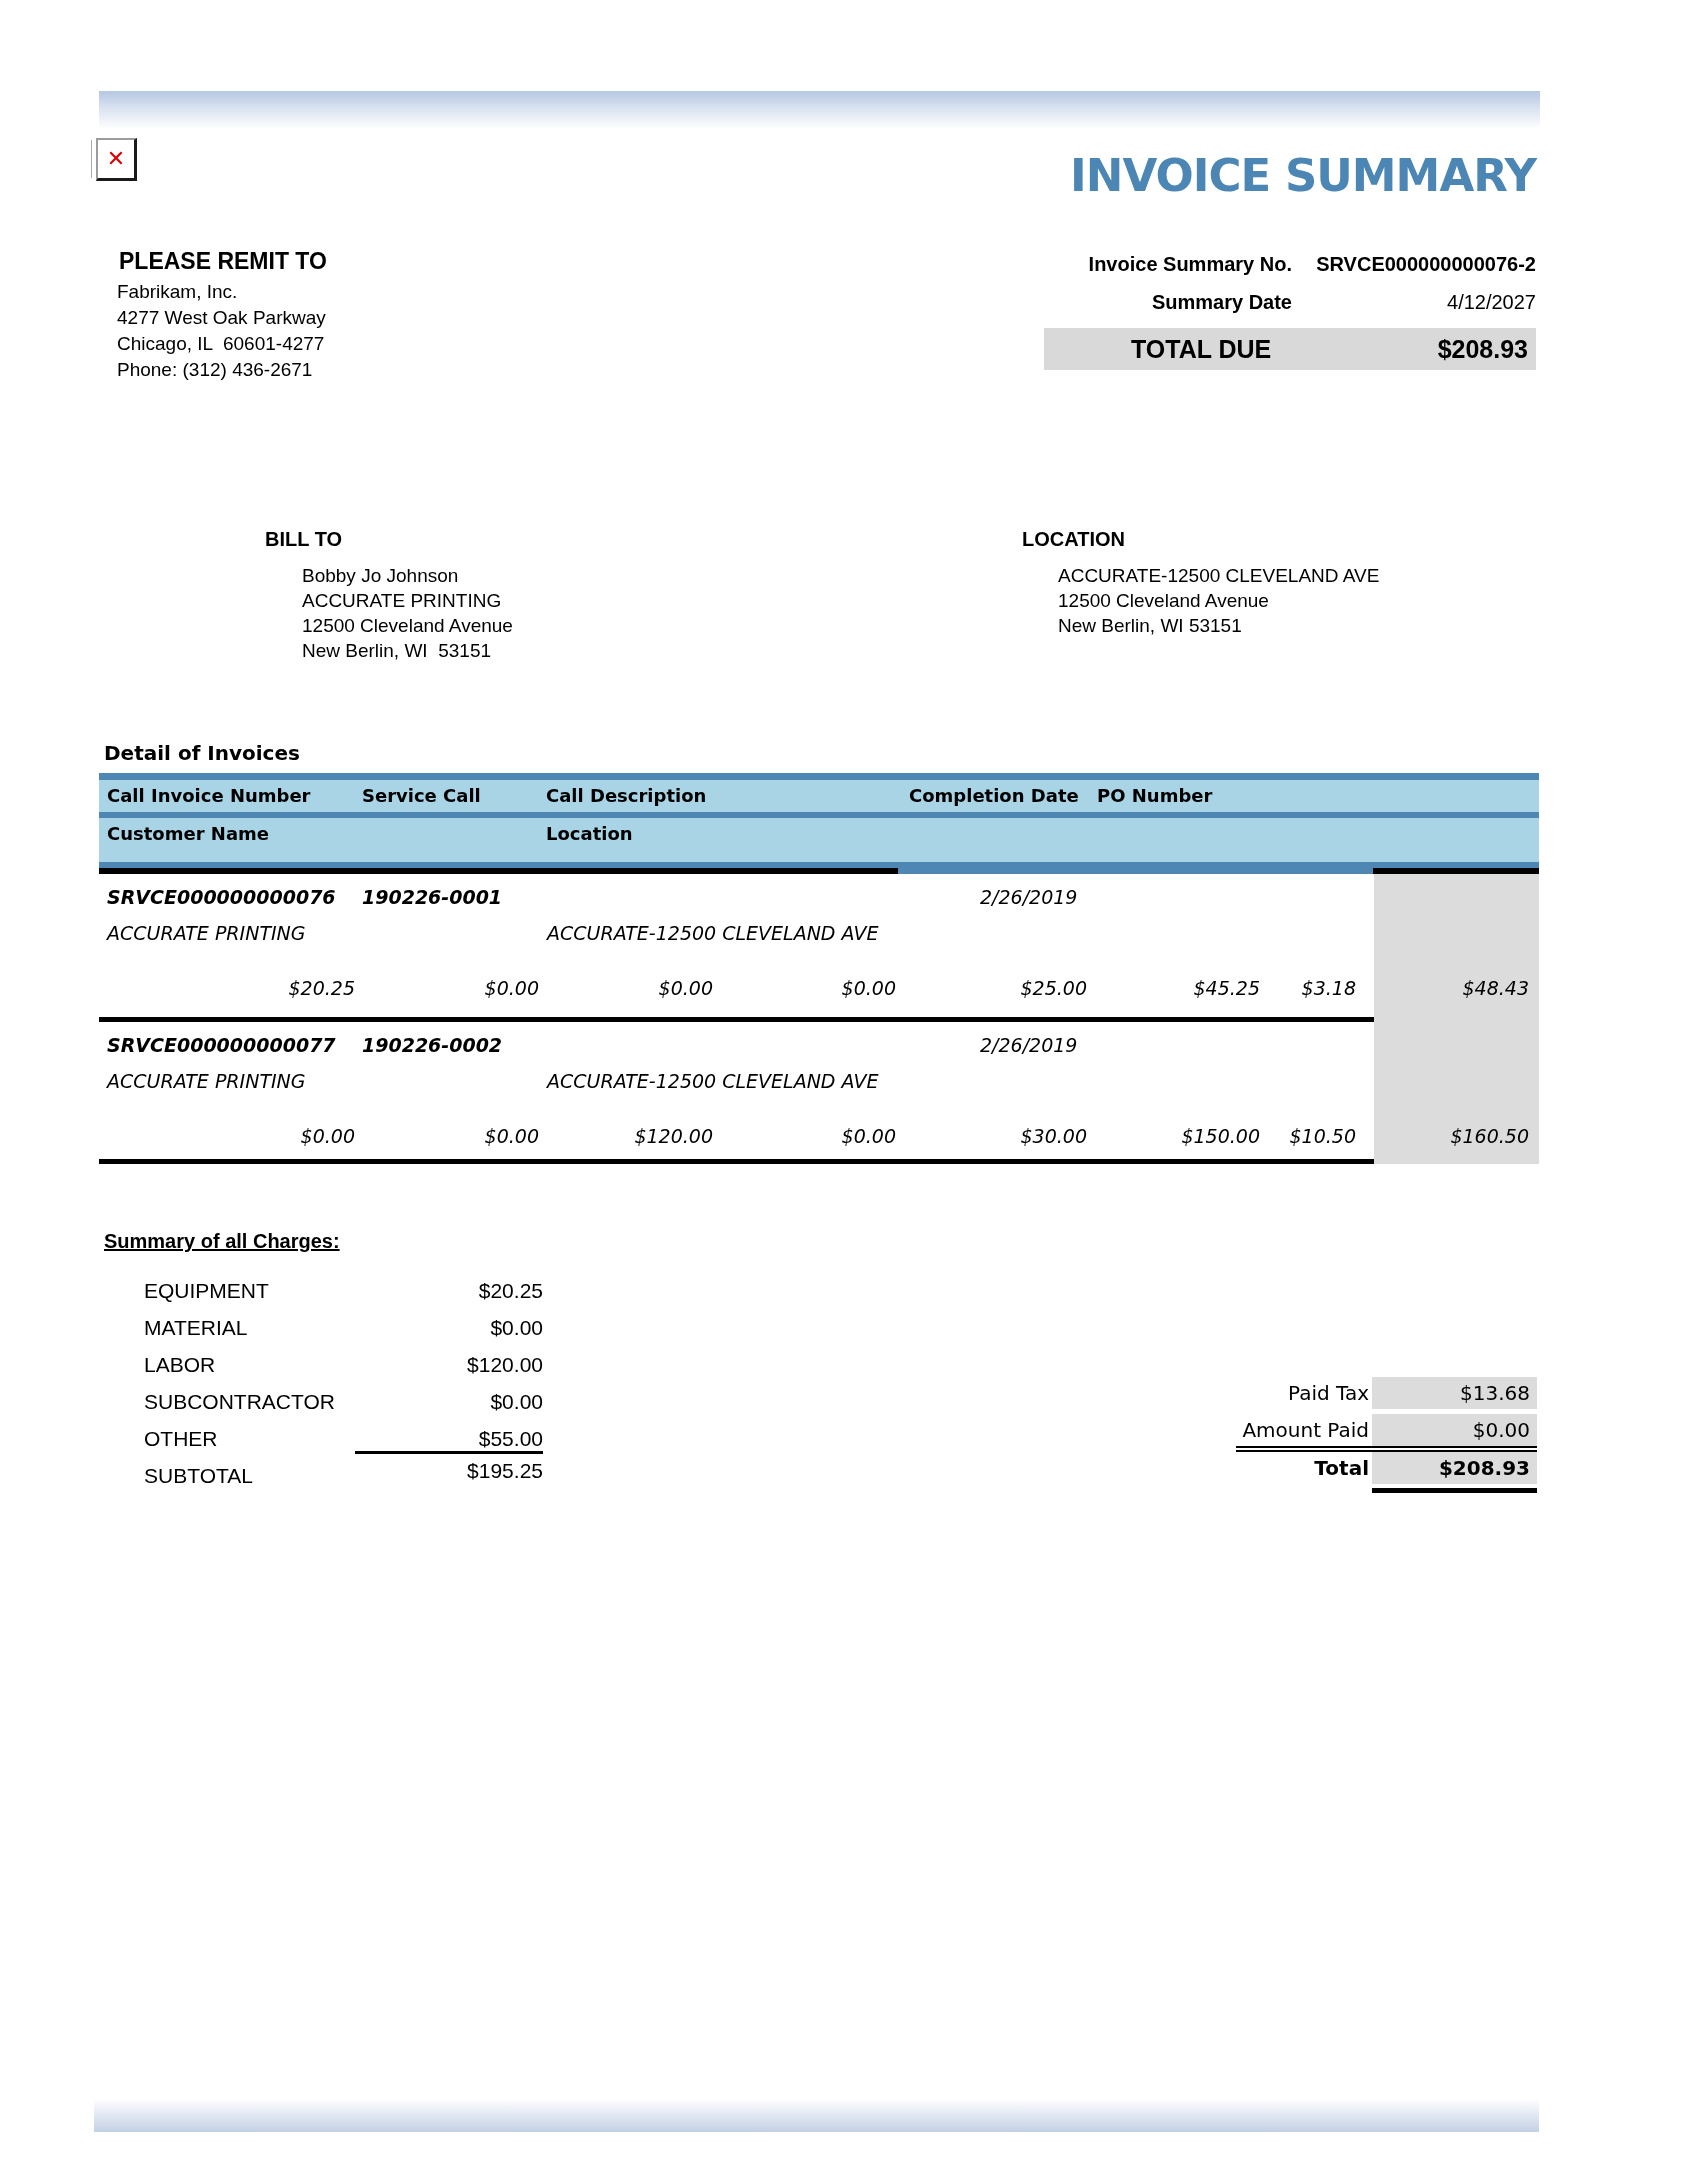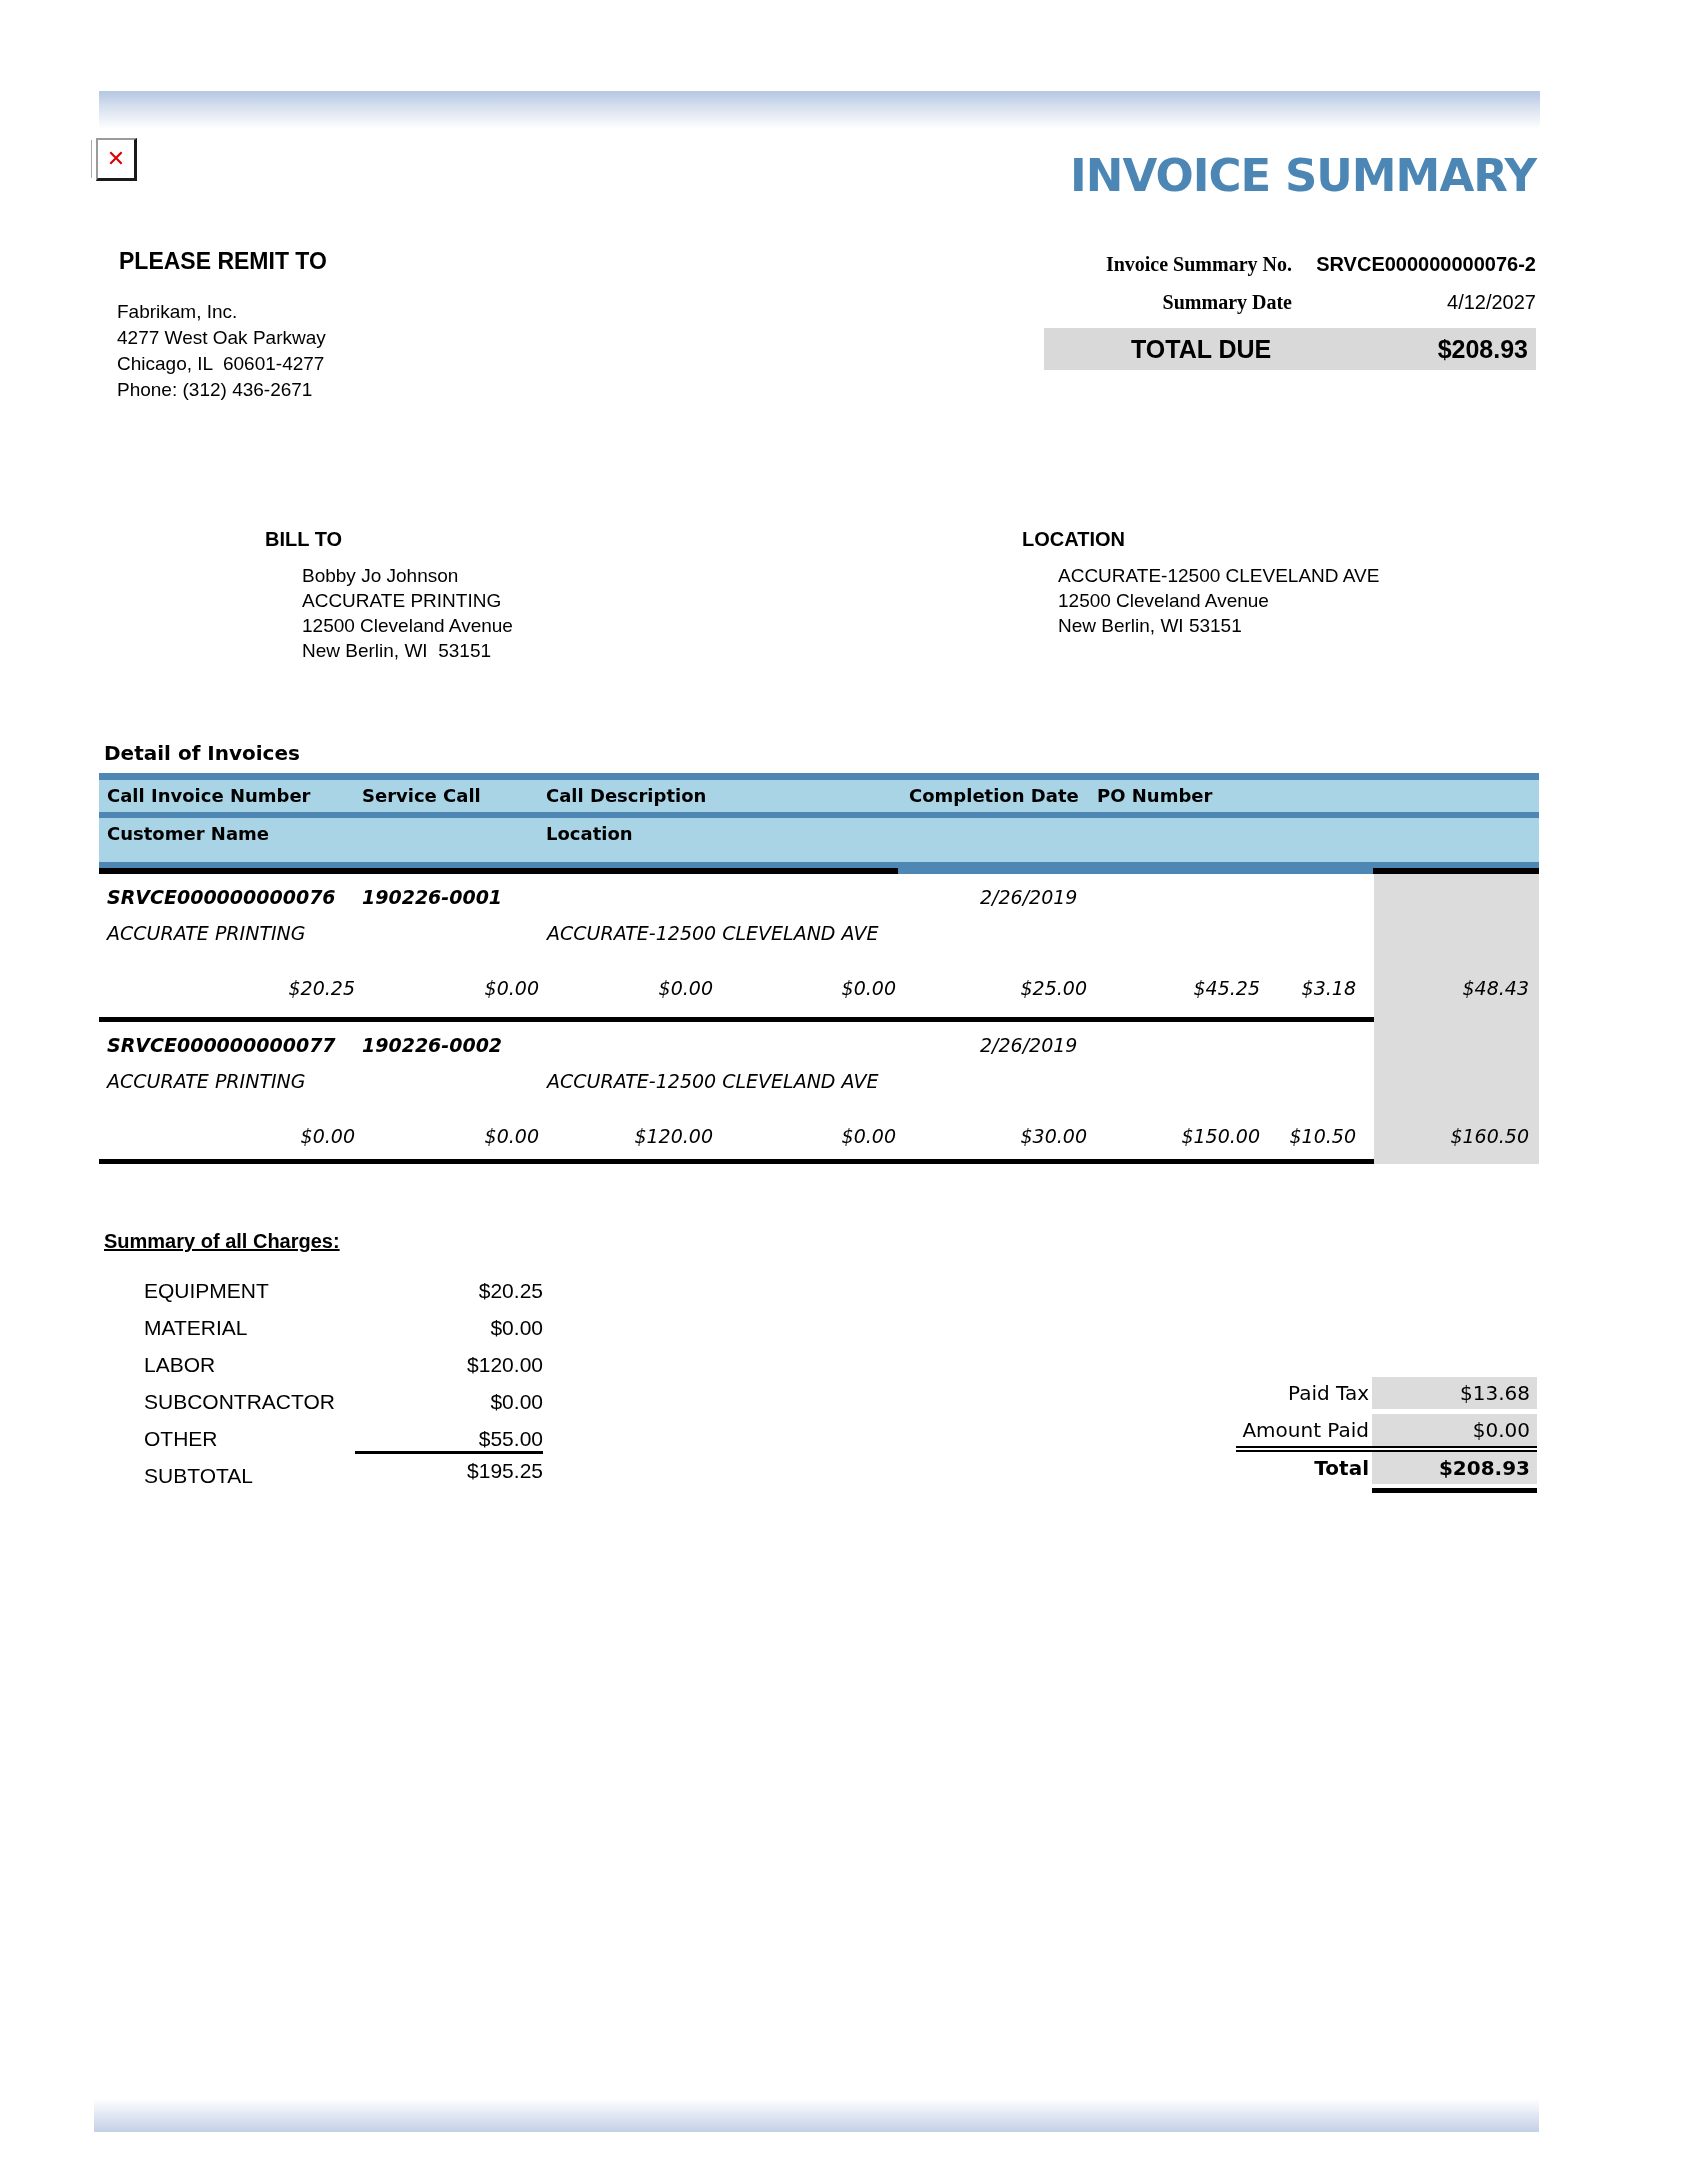--- a/index.html
+++ b/index.html
@@ -19,27 +19,27 @@
               display:flex;align-items:center;justify-content:center;}
   .broken-img::before{content:"";position:absolute;left:-7px;top:0;width:1px;height:38px;background:#aaa;}
   .broken-x{color:#dd0000;font-weight:bold;font-size:22px;line-height:1;font-family:"DejaVu Sans",sans-serif;}
 
   .doc-title{position:absolute;right:147px;top:149px;font-family:"DejaVu Sans",sans-serif;
              font-weight:bold;font-size:45px;letter-spacing:-1px;color:#4c86b4;white-space:pre;}
 
   
   .remit{position:absolute;left:119px;top:248px;}
   .remit-heading{font-size:23px;font-weight:bold;}
-  .remit-addr{margin-top:24px;font-size:19px;line-height:26px;margin-left:-2px;}
+  .remit-addr{margin-top:4px;font-size:19px;line-height:26px;margin-left:-2px;}
   .pre{white-space:pre;}
 
   
   .meta{position:absolute;left:1044px;top:245px;width:492px;}
   .meta-row{display:flex;height:38px;align-items:center;}
-  .meta-label{width:248px;text-align:right;font-weight:bold;font-size:20px;font-family:Liberation Serif, serif;}
+  .meta-label{width:248px;text-align:right;font-weight:bold;font-size:20px;}
   .meta-value{flex:1;text-align:right;font-size:20px;white-space:pre;}
   .meta-value.bold{font-weight:bold;}
   .total-due{margin-top:7px;height:42px;background:#d9d9d9;display:flex;align-items:center;}
   .total-due-label{font-weight:bold;font-size:25px;padding-left:87px;}
   .total-due-value{flex:1;text-align:right;font-weight:bold;font-size:25px;padding-right:8px;}
 
   
   .billto{position:absolute;left:265px;top:528px;}
   .location{position:absolute;left:1022px;top:528px;}
   .blk-heading{font-size:20px;font-weight:bold;}

